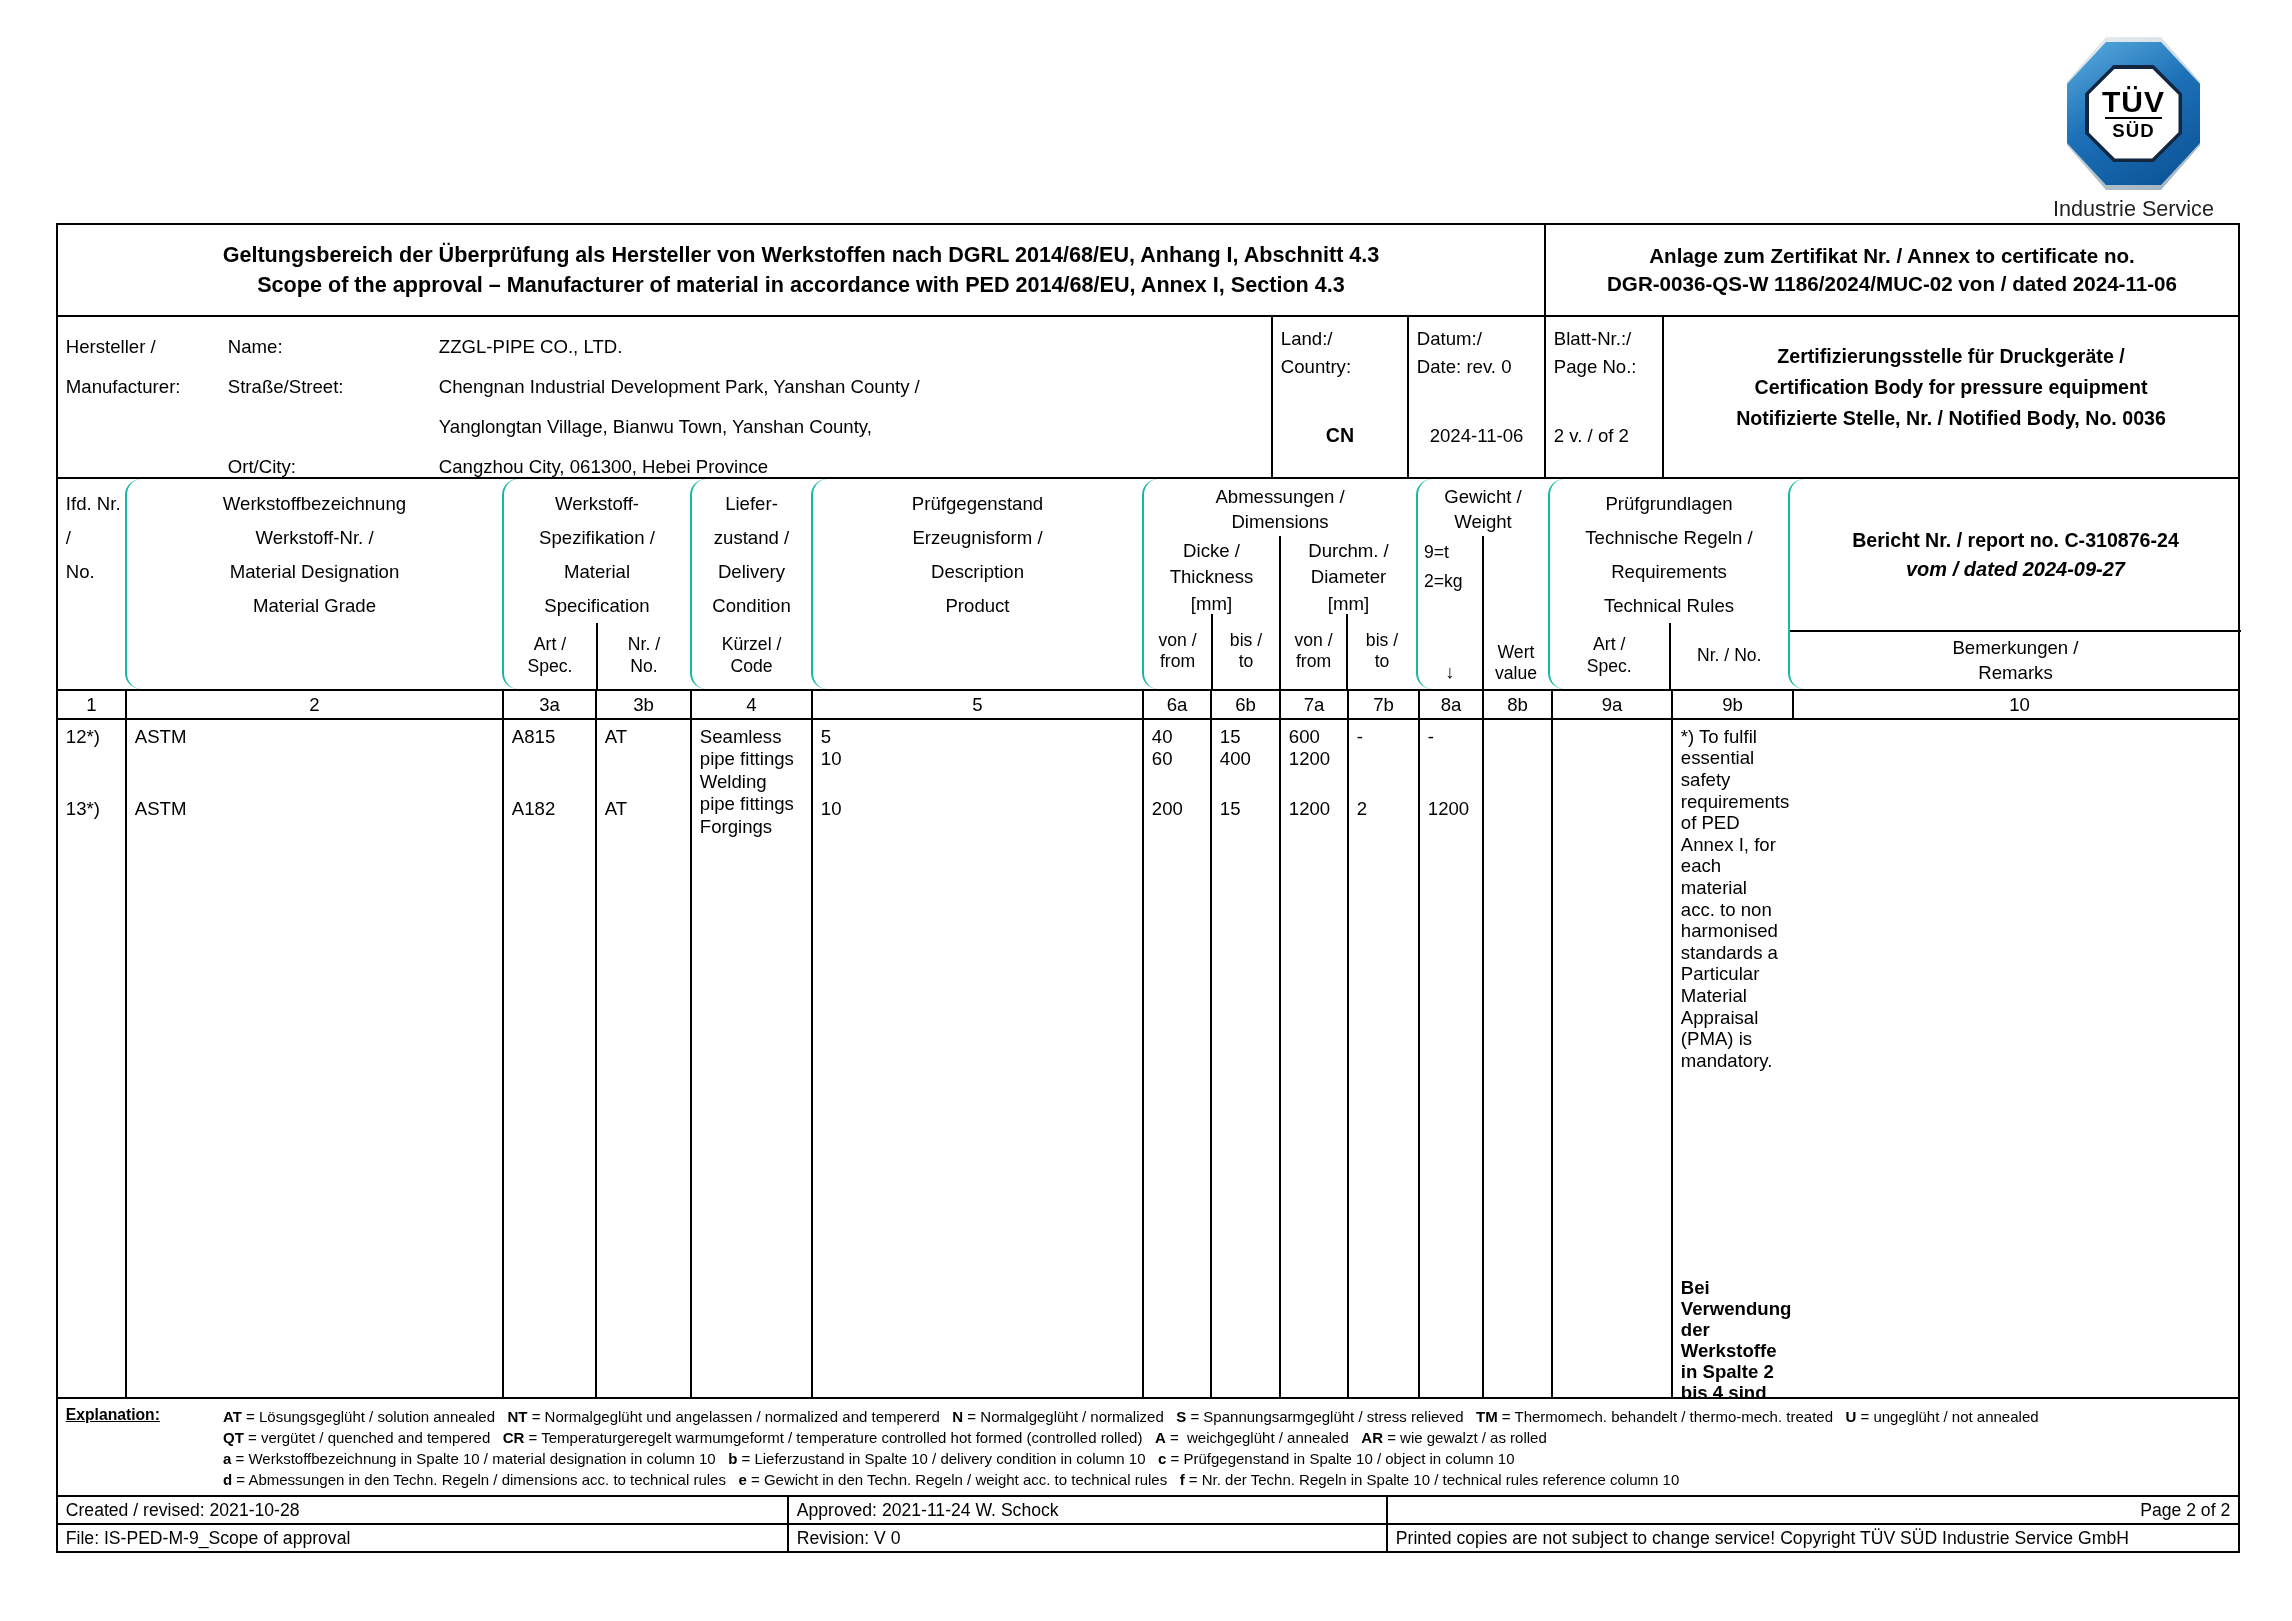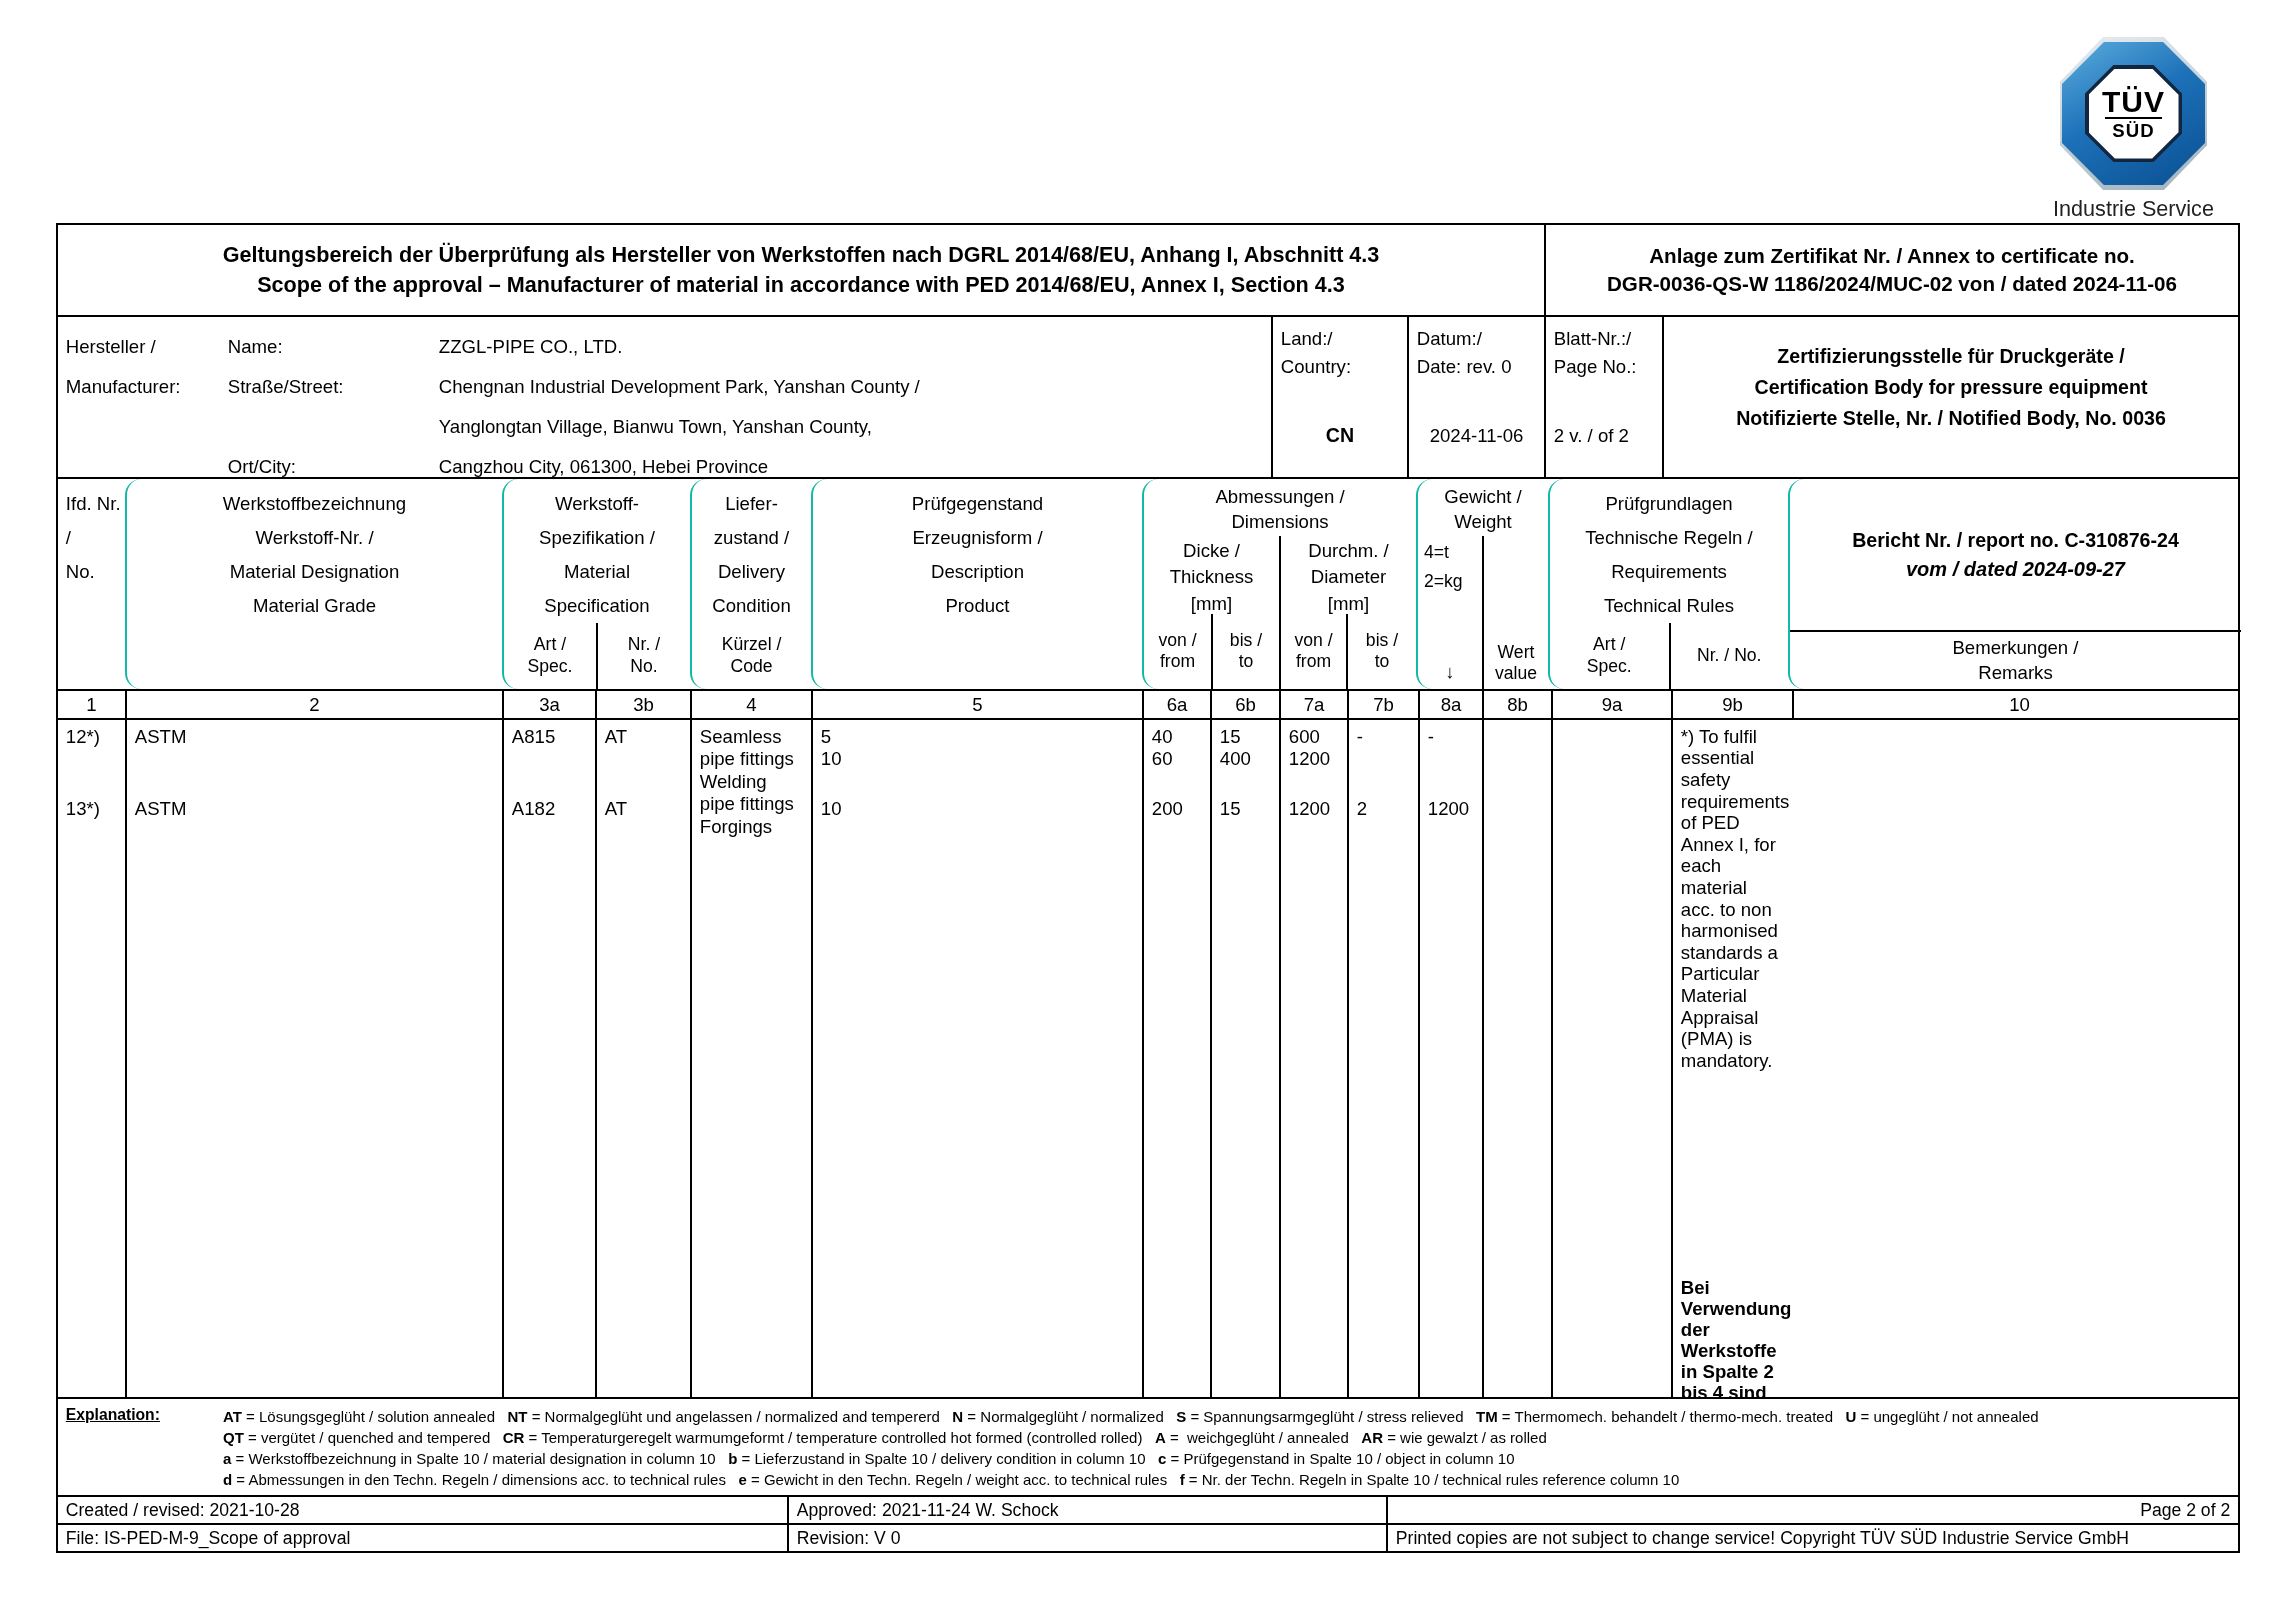--- a/index.html
+++ b/index.html
@@ -5,21 +5,21 @@
   * { margin:0; padding:0; box-sizing:border-box; }
   html,body { background:#e8e8e8; }
   .page {
     position:relative; width:2293px; height:1621px; background:#fff;
     font-family:"Liberation Sans", sans-serif; color:#000; overflow:hidden;
   }
   .pre { white-space:pre-line; }
 
   
   .logo { position:absolute; top:37px; left:2050px; width:167px; text-align:center; }
-  .oct0 { width:147px; height:153px; margin:0 auto;
+  .oct0 { width:133px; height:153px; margin:0 auto;
     clip-path:polygon(29.3% 0,70.7% 0,100% 29.3%,100% 70.7%,70.7% 100%,29.3% 100%,0 70.7%,0 29.3%);
     background:linear-gradient(160deg,#e8eef2 0%,#9fb2bd 100%);
     display:flex; align-items:center; justify-content:center; }
   .oct1 { width:143px; height:143px;
     clip-path:polygon(29.3% 0,70.7% 0,100% 29.3%,100% 70.7%,70.7% 100%,29.3% 100%,0 70.7%,0 29.3%);
     background:linear-gradient(150deg,#5caede 0%,#1d71b8 45%,#0a4f93 100%);
     display:flex; align-items:center; justify-content:center; }
   .oct2 { width:97px; height:97px;
     clip-path:polygon(29.3% 0,70.7% 0,100% 29.3%,100% 70.7%,70.7% 100%,29.3% 100%,0 70.7%,0 29.3%);
     background:#13263f; display:flex; align-items:center; justify-content:center; }
@@ -245,21 +245,21 @@
 from</div>
           <div style="width:71px">bis /
 to</div>
         </div>
       </div>
       <div class="hcell">
         <div class="htop6">Gewicht /
 Weight</div>
         <div class="hrest">
           <div class="w-left">
-            <div class="w-units">4=t
+            <div class="w-units">9=t
 2=kg</div>
             <div class="w-arrow">↓</div>
           </div>
           <div class="w-right">Wert
 value</div>
         </div>
       </div>
       <div class="hcell">
         <div class="htop">Prüfgrundlagen
 Technische Regeln /

